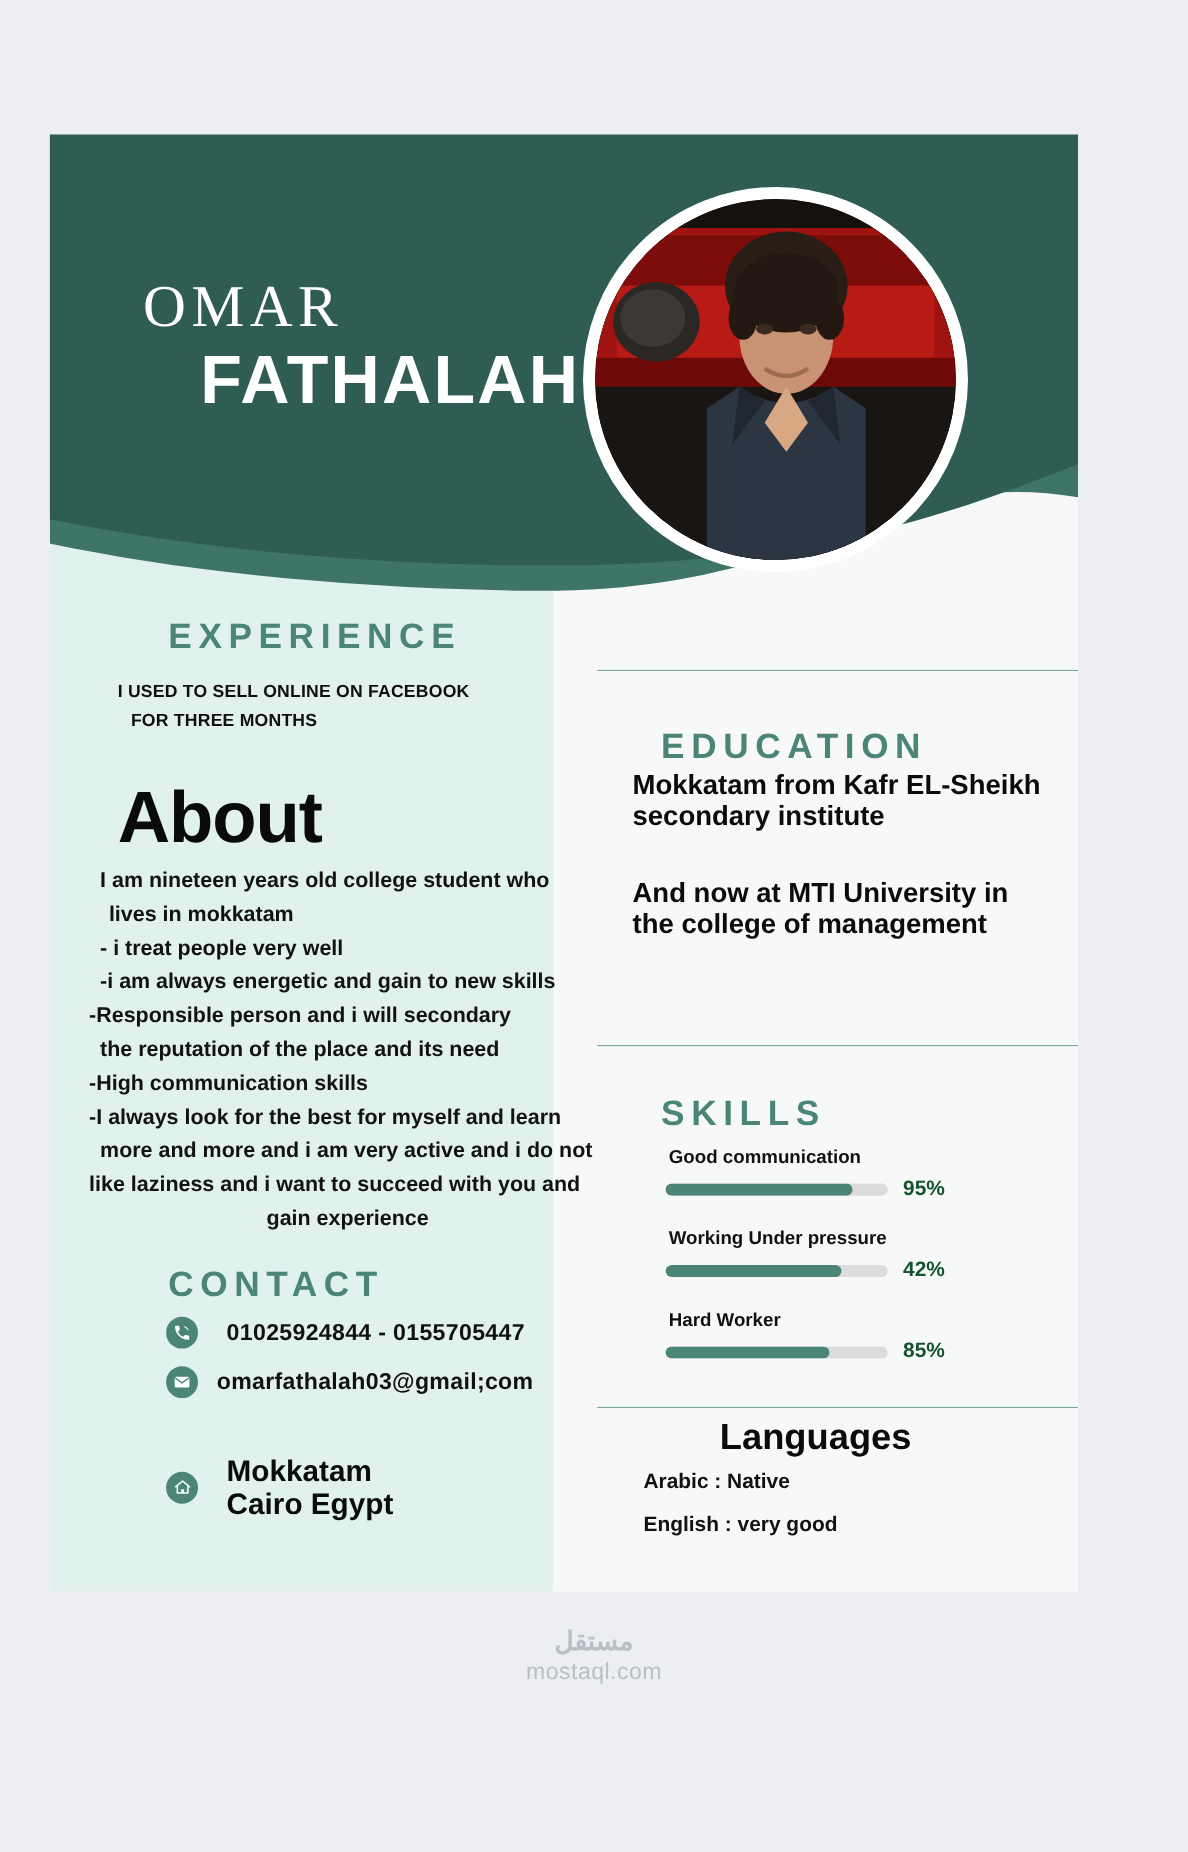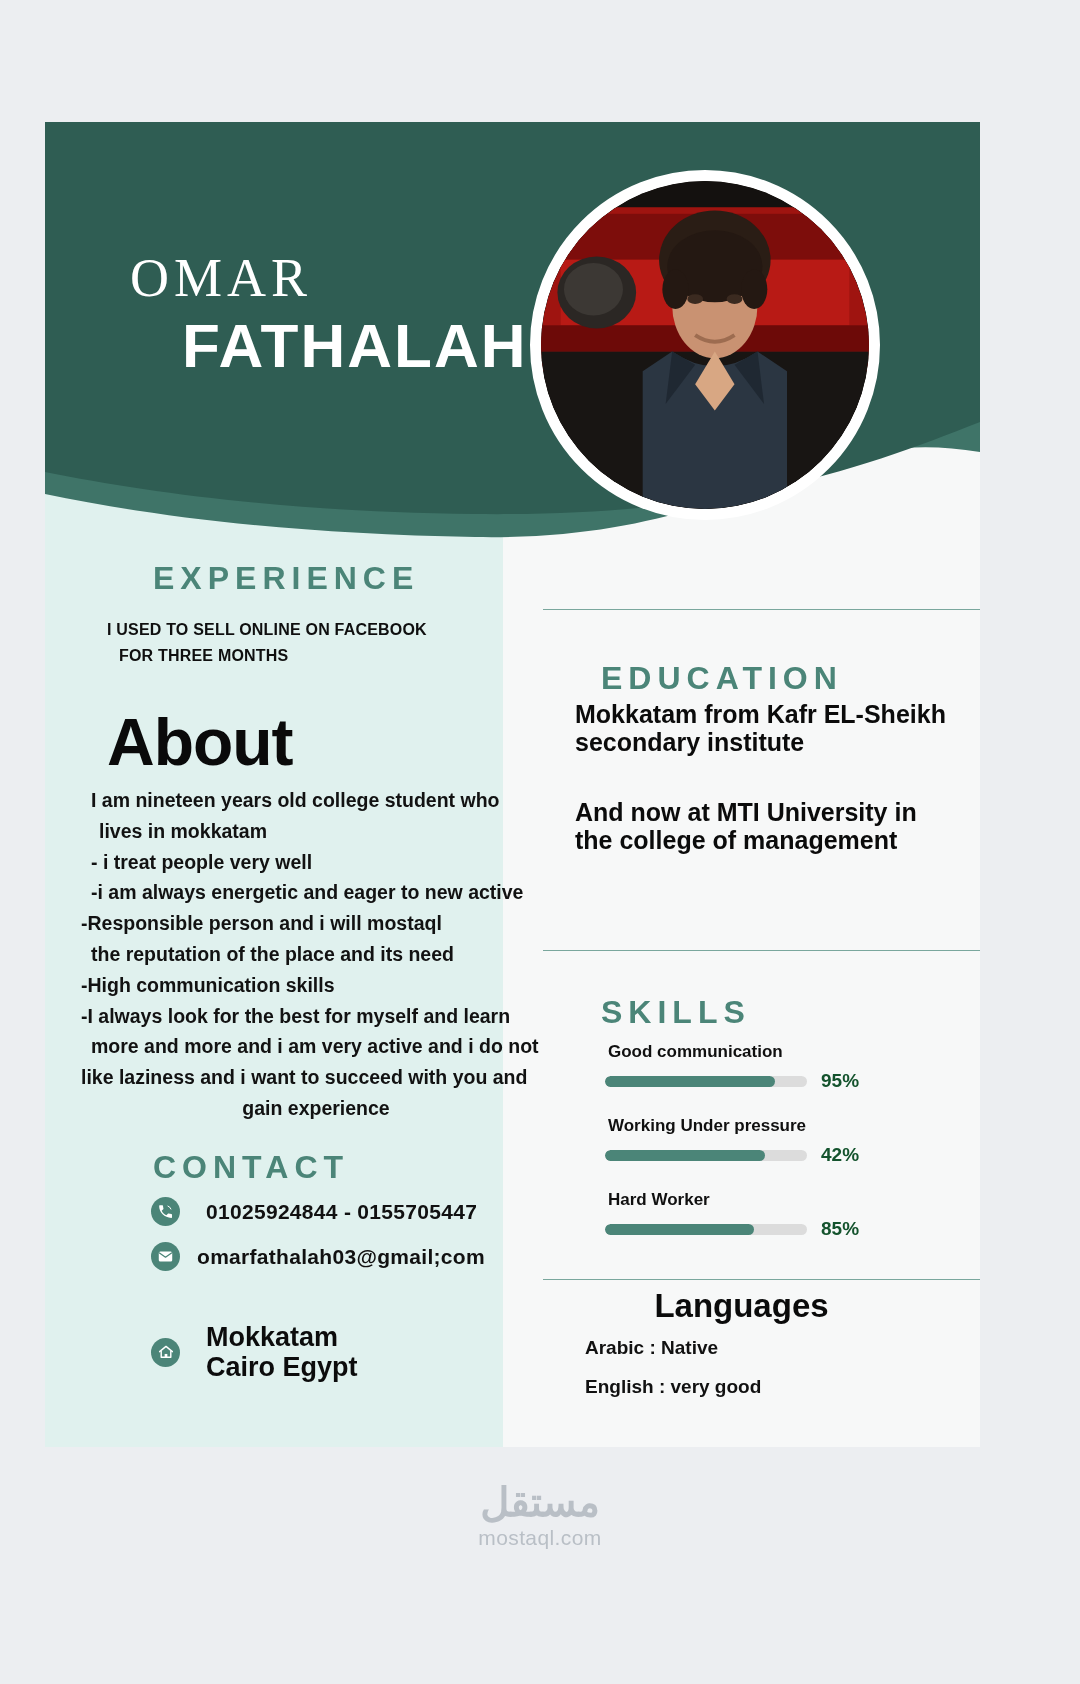--- a/index.html
+++ b/index.html
@@ -289,21 +289,21 @@
 
   
   .watermark {
     position: absolute;
     left: 0;
     top: 1480px;
     width: 1080px;
     text-align: center;
   }
   .wm-logo {
-    font-size: 40px;
+    font-size: 24px;
     color: #b9bfc6;
     font-weight: 700;
     line-height: 1.1;
     letter-spacing: 1px;
     direction: rtl;
   }
   .wm-url {
     font-size: 21px;
     color: #b9bfc6;
     font-weight: 400;
@@ -371,22 +371,22 @@
     <div class="exp-lines">
       <div>I USED TO SELL ONLINE ON FACEBOOK</div>
       <div>FOR THREE MONTHS</div>
     </div>
 
     <div class="about-title">About</div>
     <div class="about-body">
       <div class="ab-i1">I am nineteen years old college student who</div>
       <div class="ab-i2">lives in mokkatam</div>
       <div class="ab-i1">- i treat people very well</div>
-      <div class="ab-i1">-i am always energetic and eager to new active</div>
-      <div>-Responsible person and i will mostaql</div>
+      <div class="ab-i1">-i am always energetic and gain to new skills</div>
+      <div>-Responsible person and i will secondary</div>
       <div class="ab-i1">the reputation of the place and its need</div>
       <div>-High communication skills</div>
       <div>-I always look for the best for myself and learn</div>
       <div class="ab-i1">more and more and i am very active and i do not</div>
       <div>like laziness and i want to succeed with you and</div>
       <div class="ab-c">gain experience</div>
     </div>
 
     <div class="sec-head contact-head">CONTACT</div>
 

